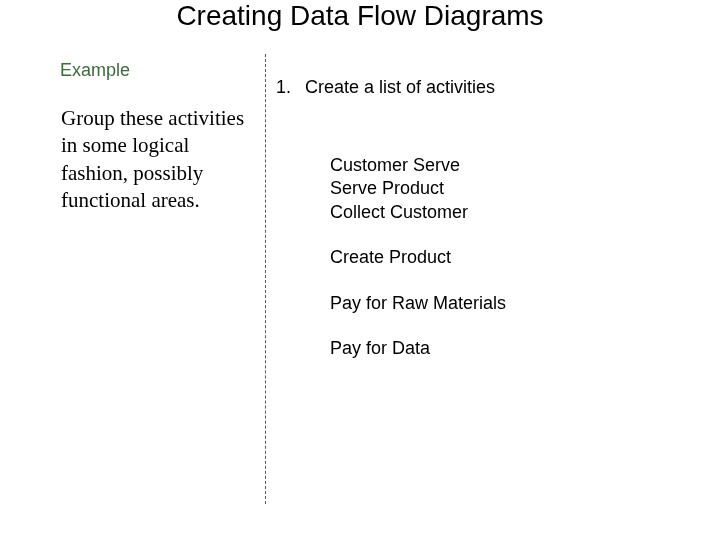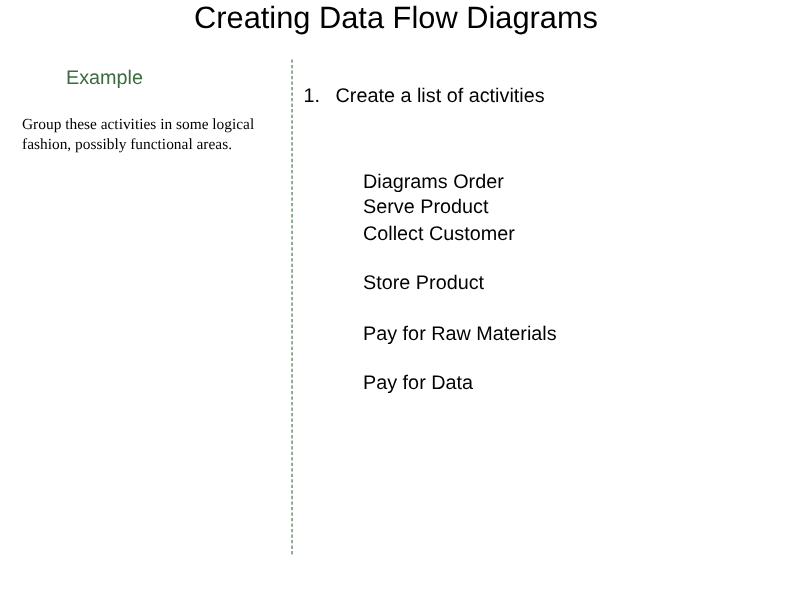--- a/index.html
+++ b/index.html
@@ -27,23 +27,24 @@
     }
     .subtitle {
       font-size: 18px;
       color: #3b6b3e;
       font-family: Arial, Helvetica, sans-serif;
       margin-bottom: 24px;
       margin-left: 40px;
     }
     .note-text {
       font-family: "Times New Roman", Times, serif;
-      font-size: 14px;
+      font-size: 21px;
       line-height: 1.3;
       padding-right: 18px;
+      margin-left: 41px;
     }
     .divider {
       border-left: 1px dashed #3b6b3e;
       height: 450px;
       margin-top: 12px;
     }
     .right-col {
       flex: 1;
       padding-top: 18px;
       padding-left: 10px;
@@ -78,27 +79,27 @@
 
   <div class="divider"></div>
 
   <div class="right-col">
     <div class="step-line">
       <span class="step-num">1.</span>
       <span>Create a list of activities</span>
     </div>
 
     <div class="activity-group">
-      <span class="activity-item">Diagrams Order</span>
+      <span class="activity-item">Customer Serve</span>
       <span class="activity-item">Serve Product</span>
       <span class="activity-item">Collect Customer</span>
     </div>
 
     <div class="activity-group">
-      <span class="activity-item">Store Product</span>
+      <span class="activity-item">Create Product</span>
     </div>
 
     <div class="activity-group">
       <span class="activity-item">Pay for Raw Materials</span>
     </div>
 
     <div class="activity-group">
       <span class="activity-item">Pay for Data</span>
     </div>
   </div>

